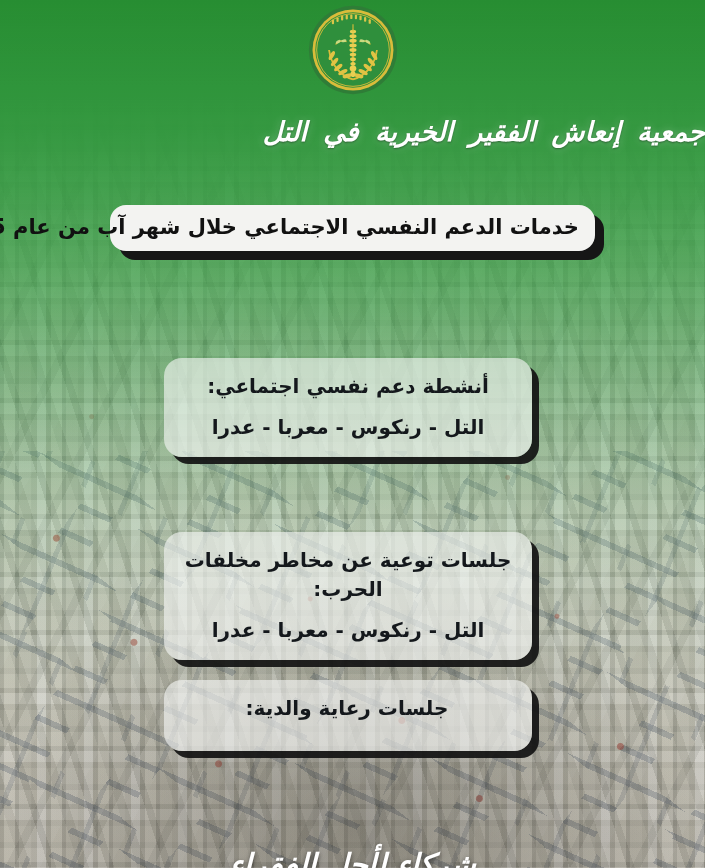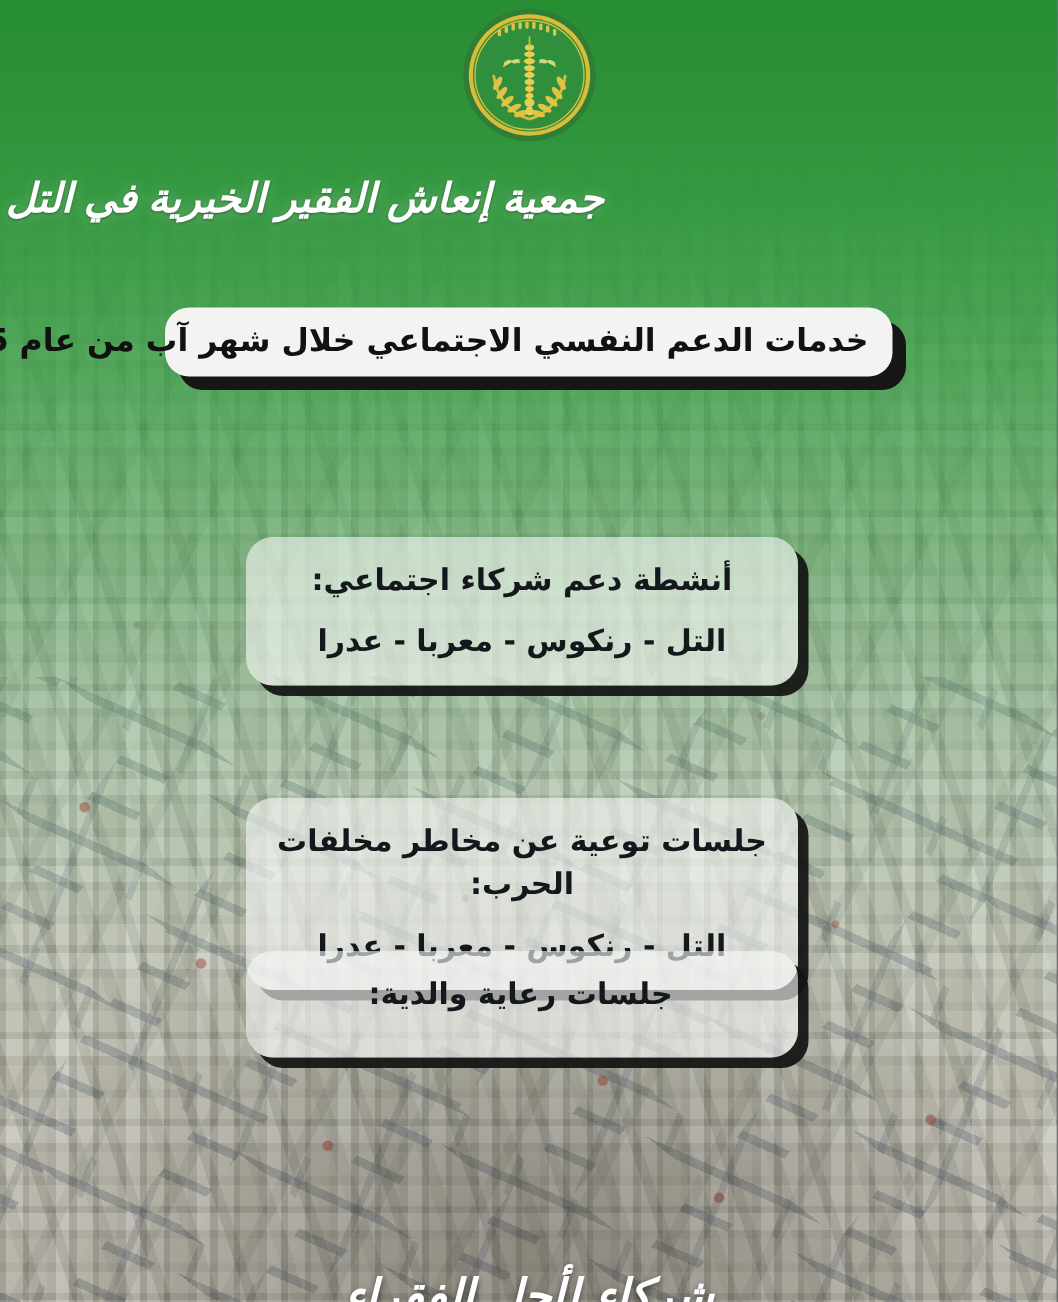--- a/index.html
+++ b/index.html
@@ -122,27 +122,27 @@
 
   
   .logo-wrap{
     position:absolute;left:50%;top:4px;transform:translateX(-50%);
     width:92px;height:92px;
   }
   .logo-svg{display:block;width:92px;height:92px;}
 
   
   .calligraphy{
-    position:absolute;left:4px;right:0;top:116px;
-    text-align:left;
+    position:absolute;left:16px;right:0;top:116px;
+    text-align:right;
     color:#ffffff;
     font-size:27px;
     font-weight:700;
     letter-spacing:.5px;
-    font-family:Liberation Sans, sans-serif;
+    font-family:Liberation Mono, monospace;
     text-shadow:0 1px 2px rgba(0,0,0,.35),0 0 10px rgba(255,255,255,.25);
     font-style:italic;
   }
 
   
   .title-banner{
     position:absolute;left:110px;top:205px;
     width:485px;
     background:#f3f3f1;
     border-radius:16px 16px 16px 16px;
@@ -166,21 +166,21 @@
     background:rgba(246,247,245,.62);
     border-radius:18px;
     box-shadow:7px 7px 0 0 rgba(18,18,18,.92);
     padding:14px 18px 16px 18px;
     box-sizing:border-box;
     text-align:center;
     backdrop-filter:blur(.5px);
   }
   .card-1{top:358px;}
   .card-2{top:532px;}
-  .card-3{top:634px;padding-left:16px;}
+  .card-3{top:680px;padding-left:16px;}
   .card-title{
     color:#14181c;
     font-size:20px;
     font-weight:700;
     line-height:1.45;
     margin:0 0 12px 0;
   }
   .card-places{
     color:#14181c;
     font-size:20px;
@@ -282,21 +282,21 @@
     </svg>
   </div>
 
   <div class="calligraphy">جمعية إنعاش الفقير الخيرية في التل</div>
 
   <div class="title-banner">
     <div class="title-text">خدمات الدعم النفسي الاجتماعي خلال شهر آب من عام 2025</div>
   </div>
 
   <div class="card card-1">
-    <p class="card-title">أنشطة دعم شركاء اجتماعي:</p>
+    <p class="card-title">أنشطة دعم نفسي اجتماعي:</p>
     <p class="card-places">التل - رنكوس - معربا - عدرا</p>
   </div>
 
   <div class="card card-2">
     <p class="card-title">جلسات توعية عن مخاطر مخلفات الحرب:</p>
     <p class="card-places">التل - رنكوس - معربا - عدرا</p>
   </div>
 
   <div class="card card-3">
     <p class="card-title">جلسات رعاية والدية:</p>

